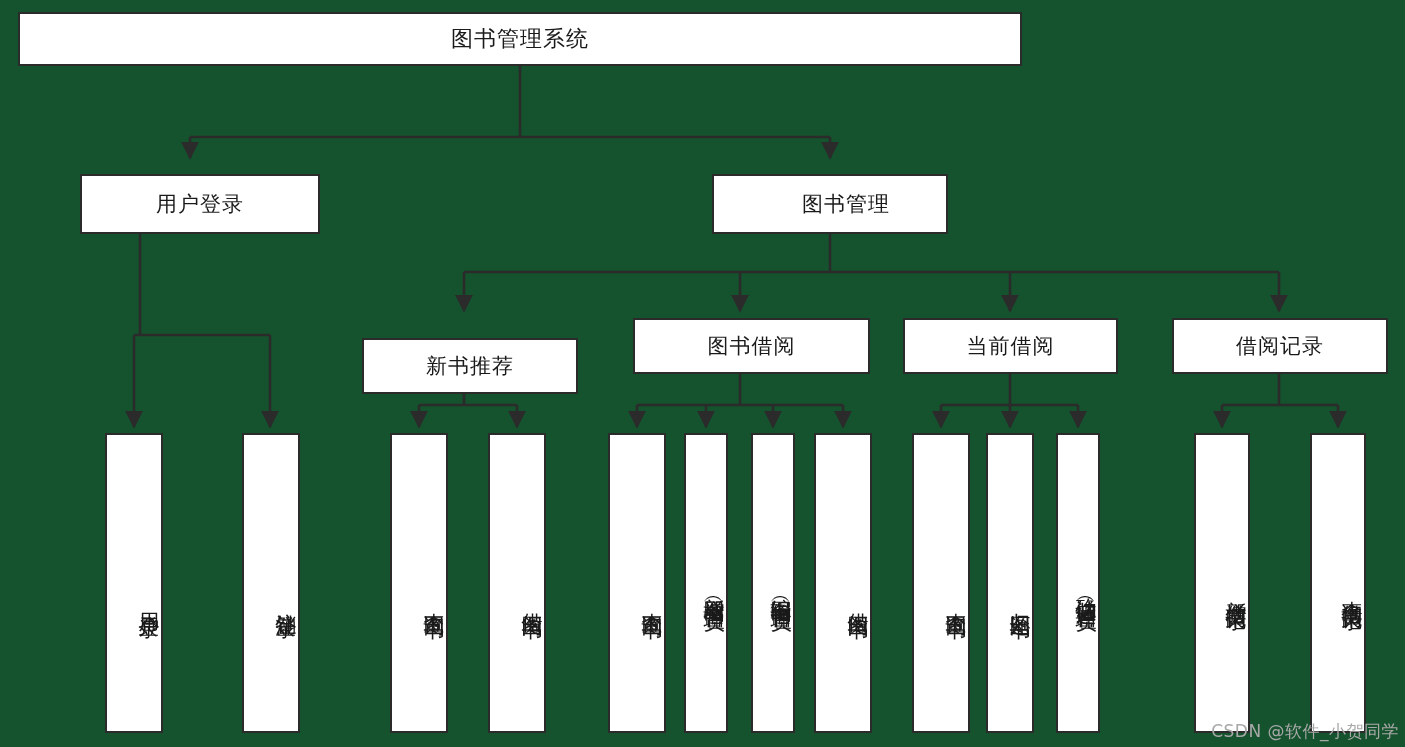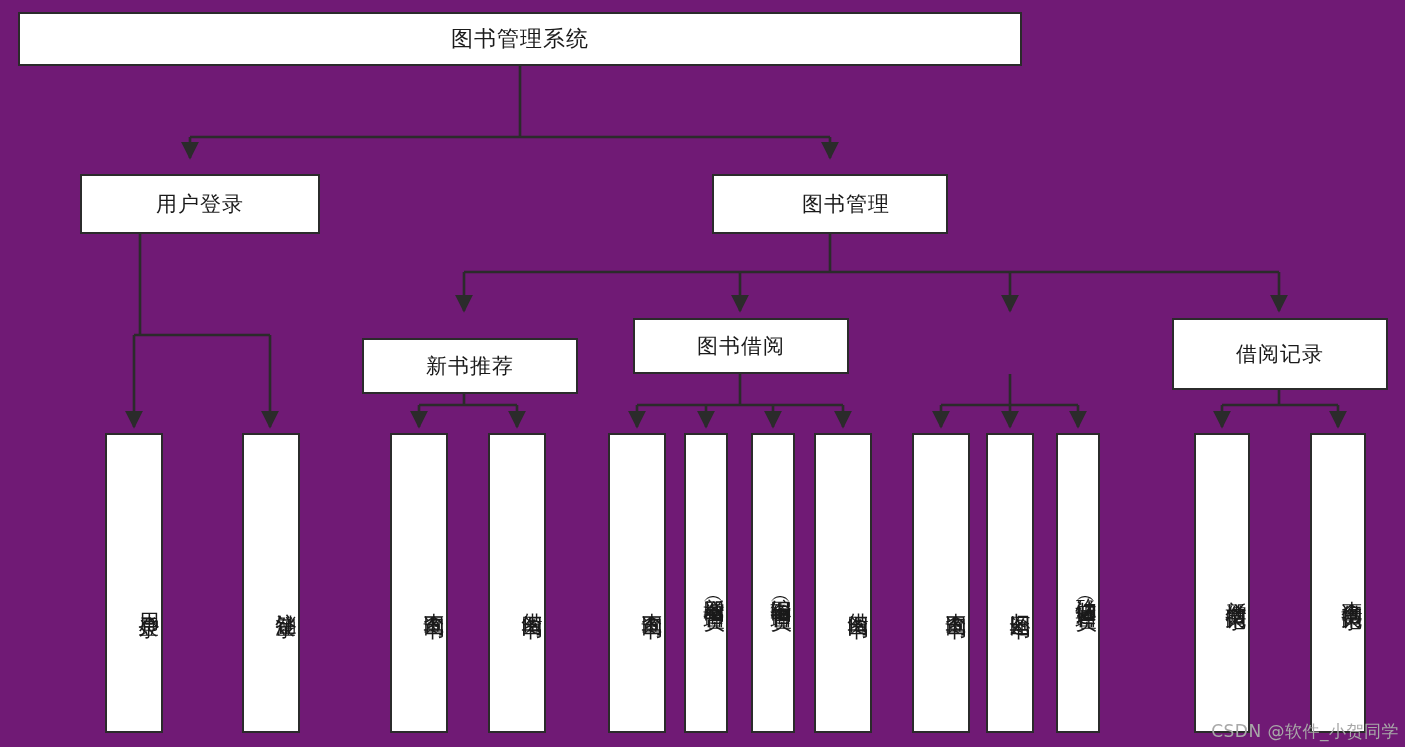--- a/index.html
+++ b/index.html
@@ -8,21 +8,21 @@
     padding: 0;
     background: #ffffff;
   }
   body {
     font-family: "DejaVu Sans", "Liberation Sans", sans-serif;
   }
   #canvas {
     position: relative;
     width: 1405px;
     height: 747px;
-    background: #701a75;
+    background: #14532d;
     overflow: hidden;
     text-align: center;
   }
   #edges {
     position: absolute;
     left: 0;
     top: 0;
     width: 1405px;
     height: 747px;
     pointer-events: none;
@@ -133,24 +133,27 @@
   <div class="node horiz" style="left:80px; top:174px; width:240px; height:60px;">
     <span>用户登录</span>
   </div>
   <div class="node horiz" style="left:712px; top:174px; width:236px; height:60px;padding-left:32px;">
     <span>图书管理</span>
   </div>
 
   <div class="node horiz" style="left:362px; top:318px; width:216px; height:56px;margin-top:20px;">
     <span>新书推荐</span>
   </div>
-  <div class="node horiz" style="left:633px; top:318px; width:216px; height:56px;">
+  <div class="node horiz" style="left:633px; top:318px; width:237px; height:56px;">
     <span>图书借阅</span>
   </div>
-  <div class="node horiz" style="left:1172px; top:318px; width:216px; height:72px;">
+  <div class="node horiz" style="left:903px; top:318px; width:215px; height:56px;">
+    <span>当前借阅</span>
+  </div>
+  <div class="node horiz" style="left:1172px; top:318px; width:216px; height:56px;">
     <span>借阅记录</span>
   </div>
 
   <div class="node vert" style="left:105px; top:433px; width:58px; height:300px;">
     <span class="vlabel">用户登录</span>
   </div>
   <div class="node vert" style="left:242px; top:433px; width:58px; height:300px;">
     <span class="vlabel">注销登录</span>
   </div>
 

